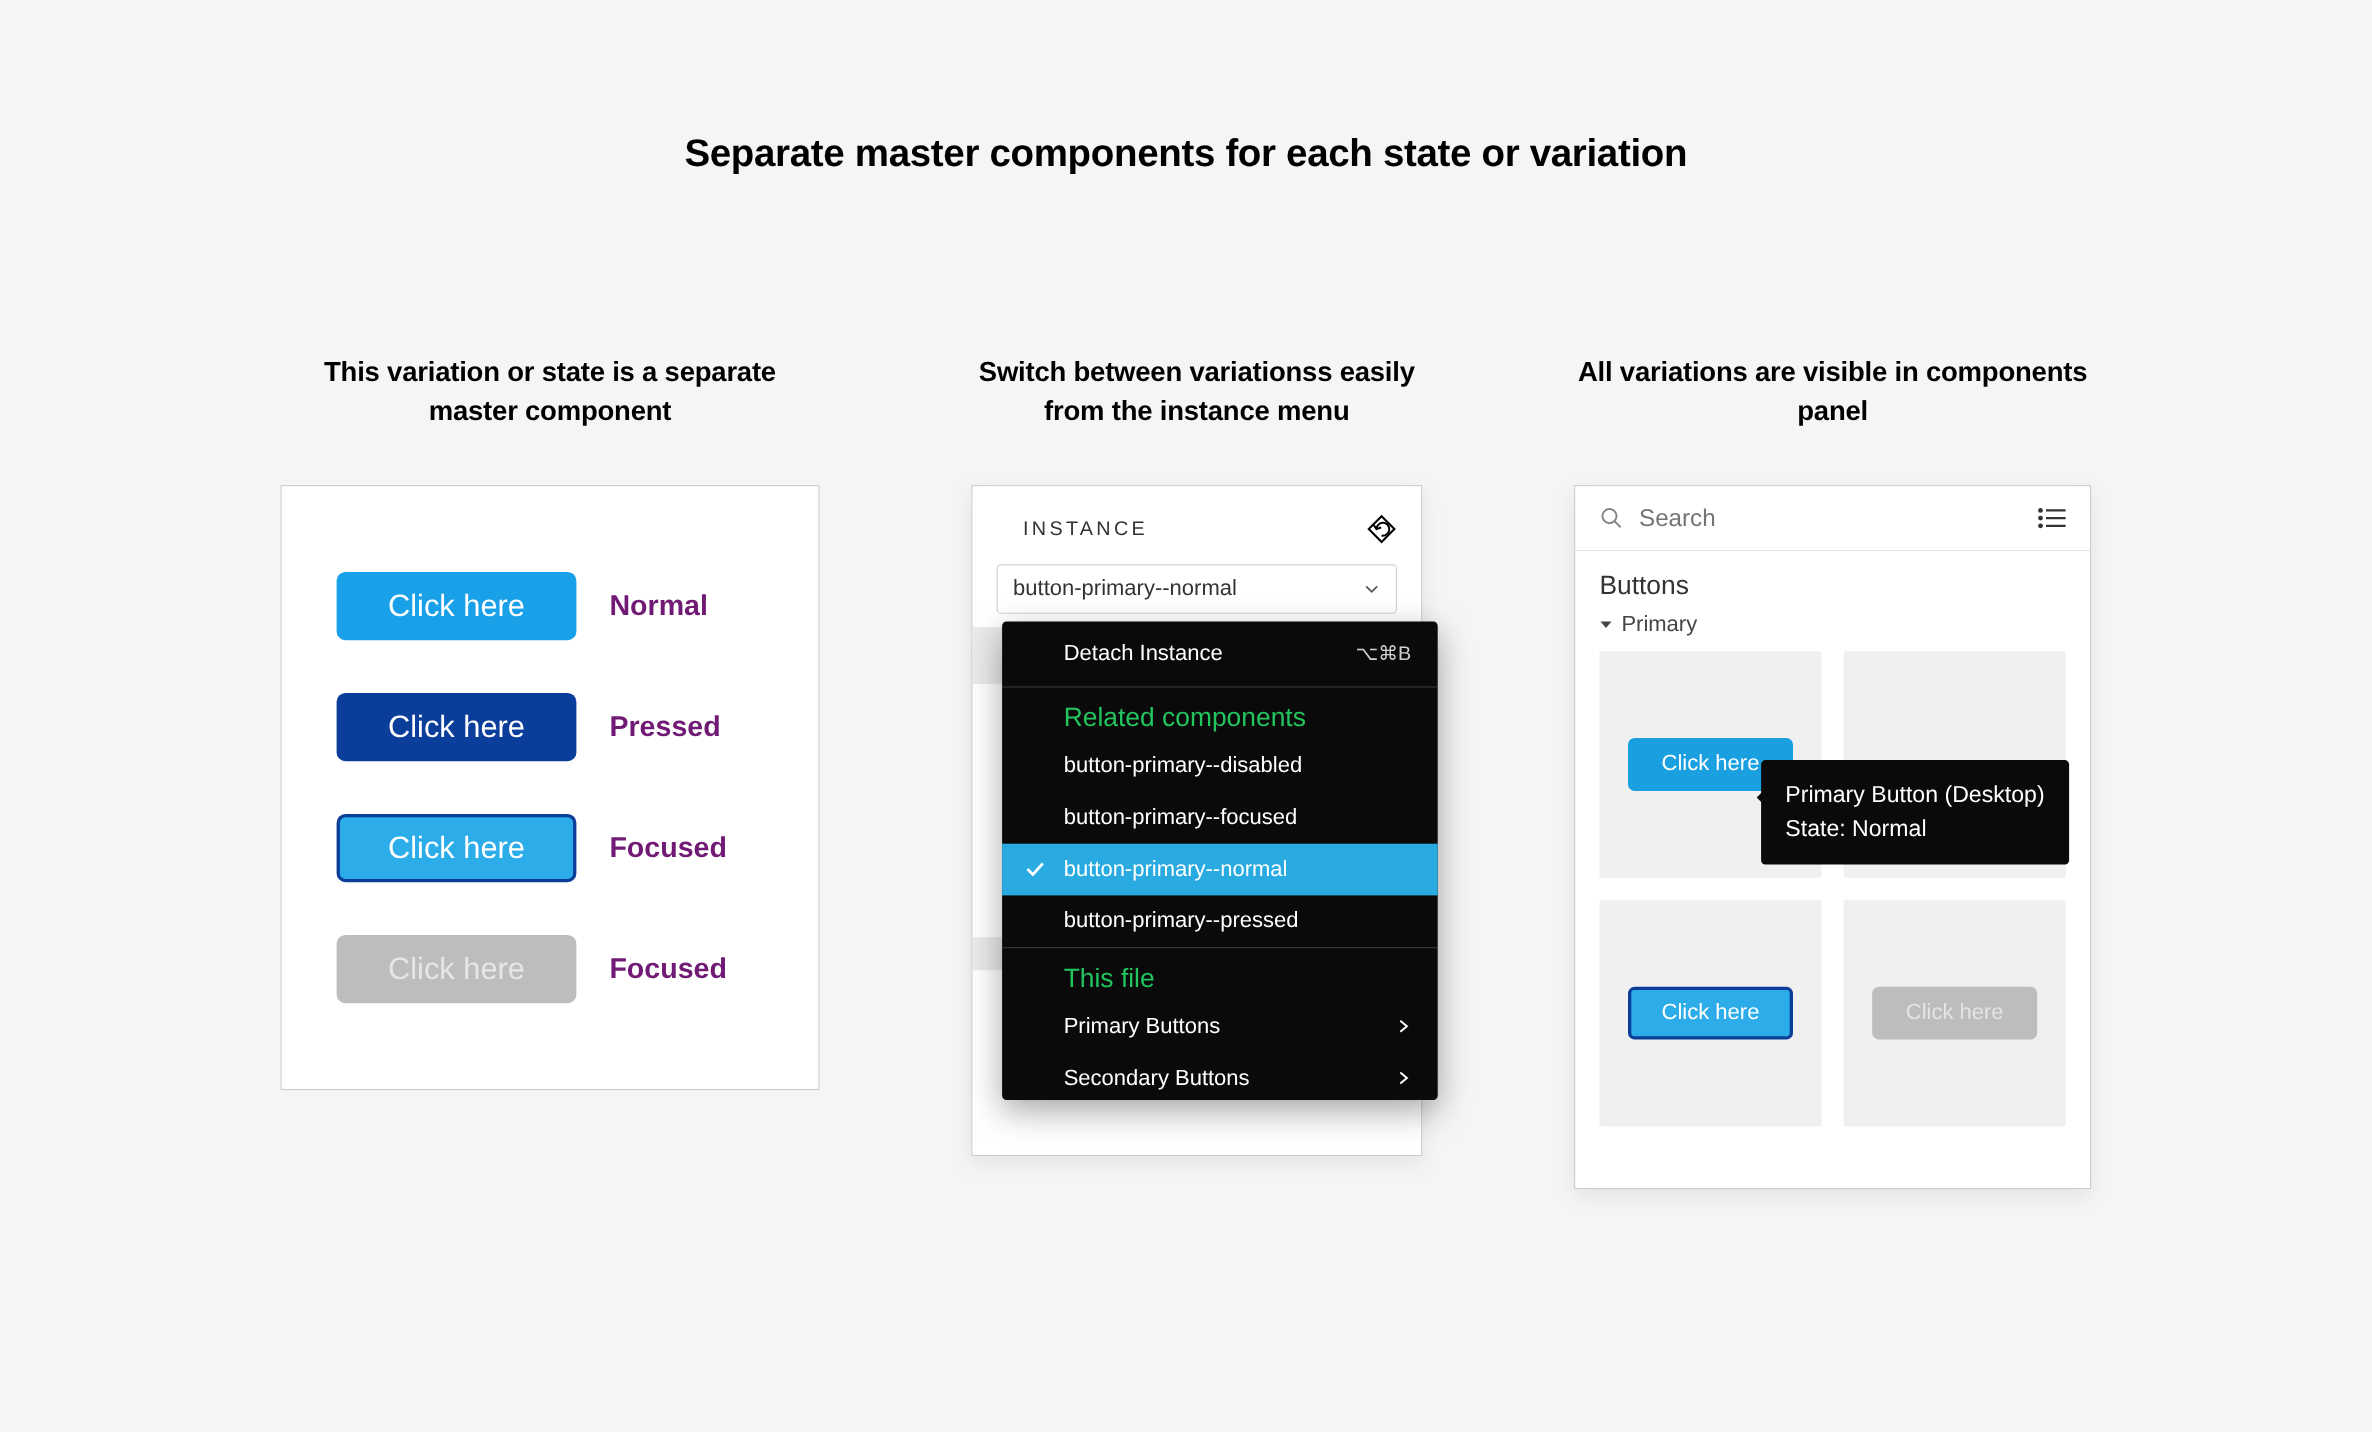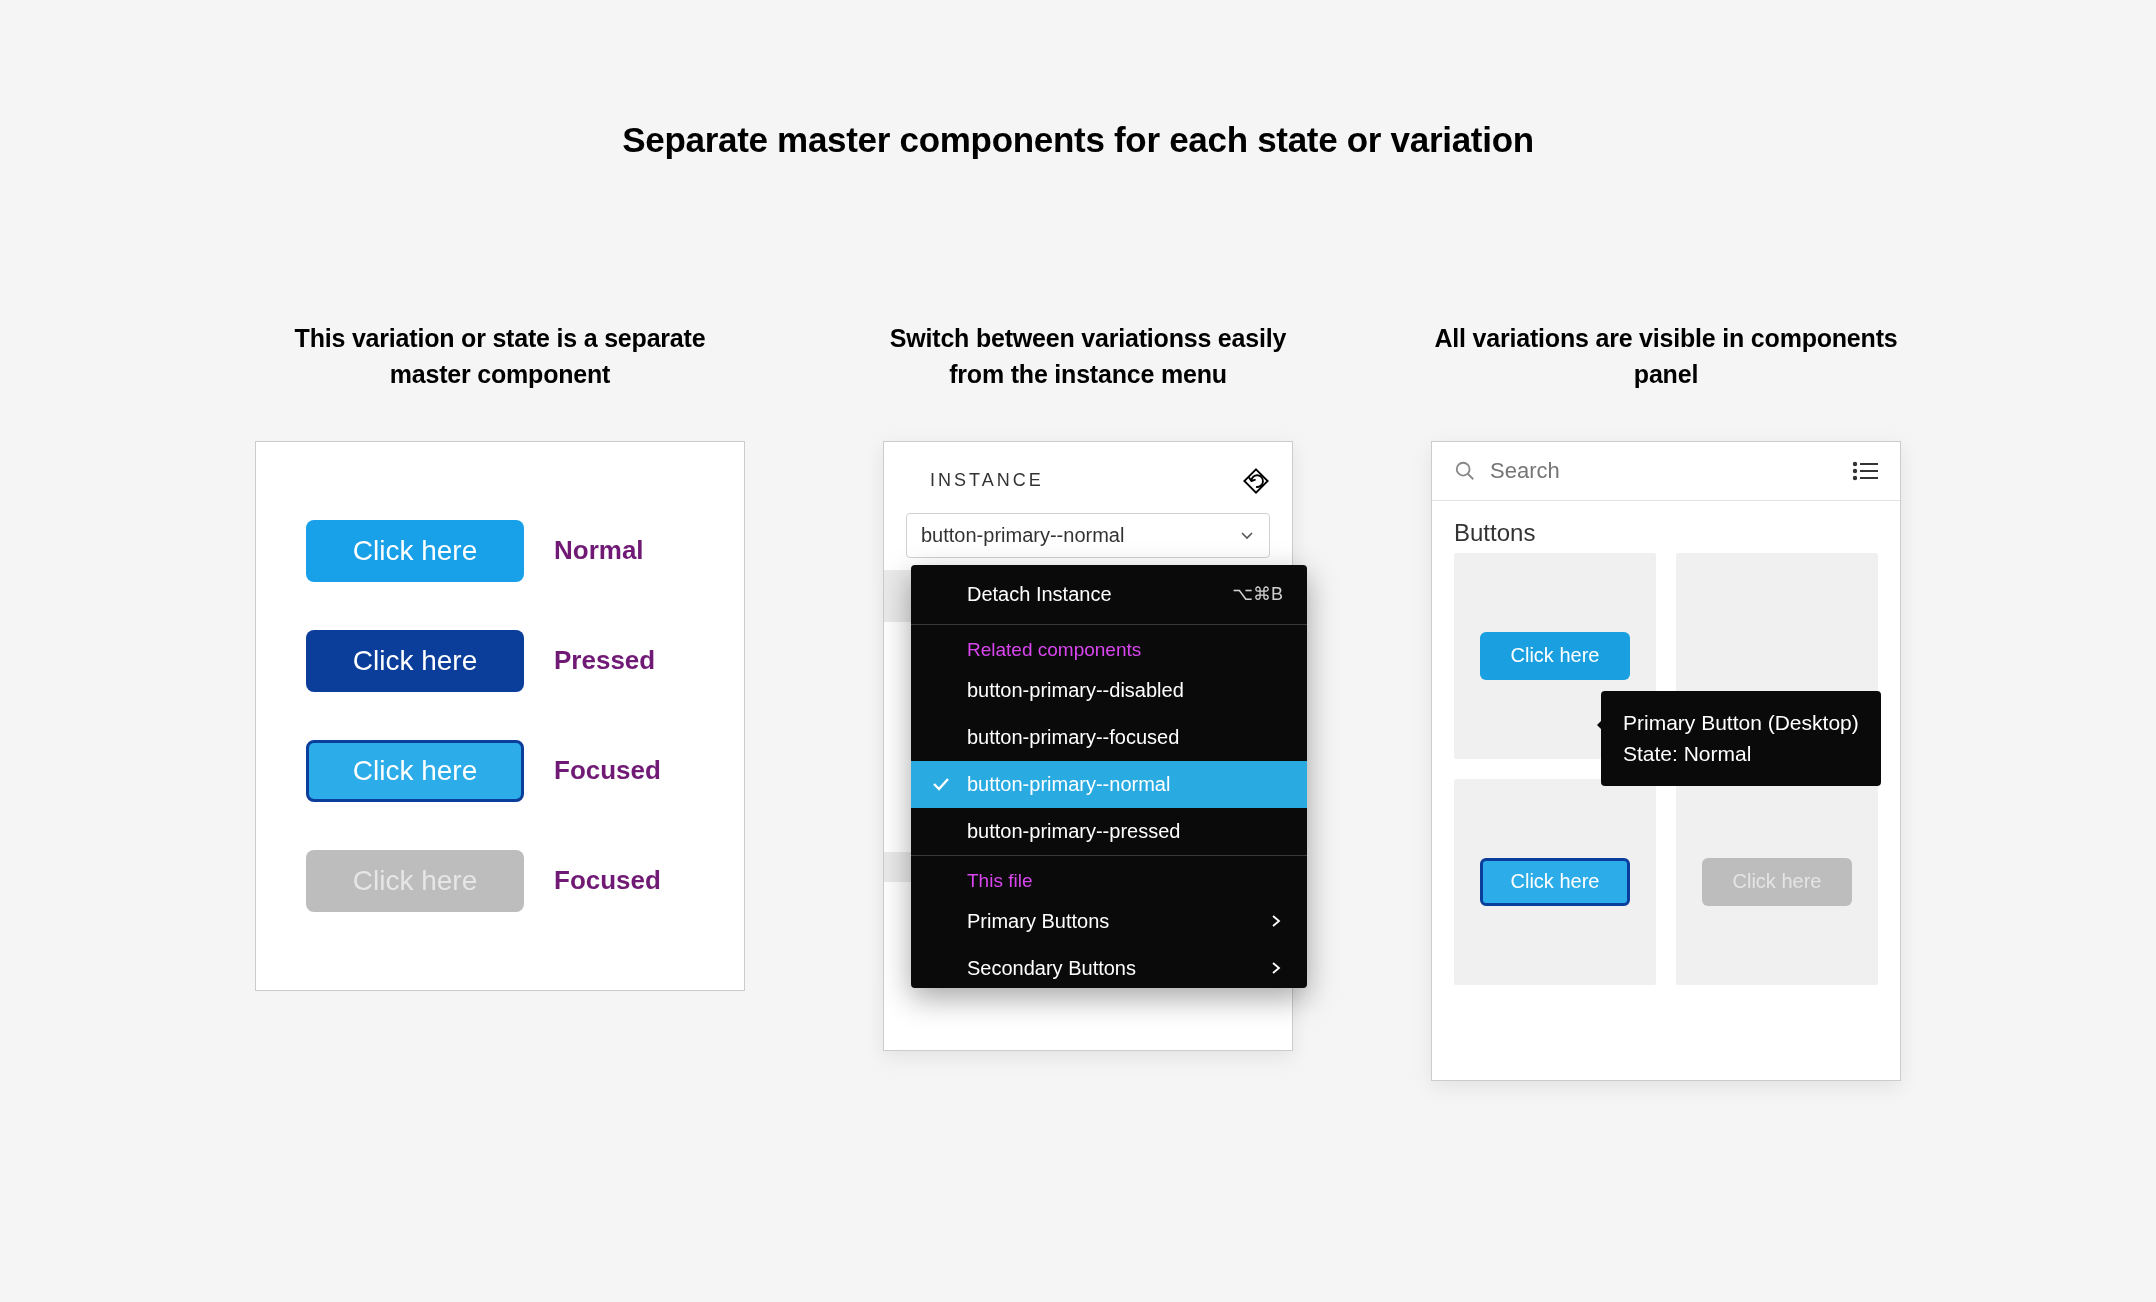--- a/index.html
+++ b/index.html
@@ -116,21 +116,21 @@
   }
   .dd-row {
     padding: 12px 24px 12px 56px;
     display: flex;
     align-items: center;
     justify-content: space-between;
     position: relative;
   }
   .dd-row.first { padding-top: 18px; padding-bottom: 18px; }
   .dd-divider { height: 1px; background: #3a3a3a; }
-  .dd-section-label { color: #d946ef; padding: 14px 24px 6px 56px; font-size: 19px; }
+  .dd-section-label { color: #22c55e; padding: 14px 24px 6px 56px; font-size: 24px; }
   .dd-row.selected { background: #29abe2; }
   .dd-check {
     position: absolute;
     left: 20px;
     top: 50%;
     transform: translateY(-50%);
     width: 20px;
     height: 20px;
   }
   .dd-shortcut { color: #d0d0d0; font-size: 18px; }
@@ -325,20 +325,26 @@
           <svg class="list-icon" viewBox="0 0 26 20" fill="none" stroke="#333" stroke-width="2">
             <circle cx="3" cy="3" r="1.2" fill="#333"></circle>
               <line x1="8" y1="3" x2="26" y2="3"></line>
             <circle cx="3" cy="10" r="1.2" fill="#333"></circle>
               <line x1="8" y1="10" x2="26" y2="10"></line>
             <circle cx="3" cy="17" r="1.2" fill="#333"></circle>
               <line x1="8" y1="17" x2="26" y2="17"></line>
           </svg>
         </div>
         <div class="section-title">Buttons</div>
+        <div class="tree-row">
+          <svg width="12" height="12" viewBox="0 0 12 12">
+              <path d="M1 3 L6 9 L11 3 Z" fill="#444"></path>
+            </svg>
+          <span>Primary</span>
+        </div>
         <div class="grid">
           <div class="cell">
             <div class="mini-btn mini-normal">Click here</div>
           </div>
           <div class="cell"></div>
           <div class="cell">
             <div class="mini-btn mini-focused">Click here</div>
           </div>
           <div class="cell">
             <div class="mini-btn mini-disabled">Click here</div>

